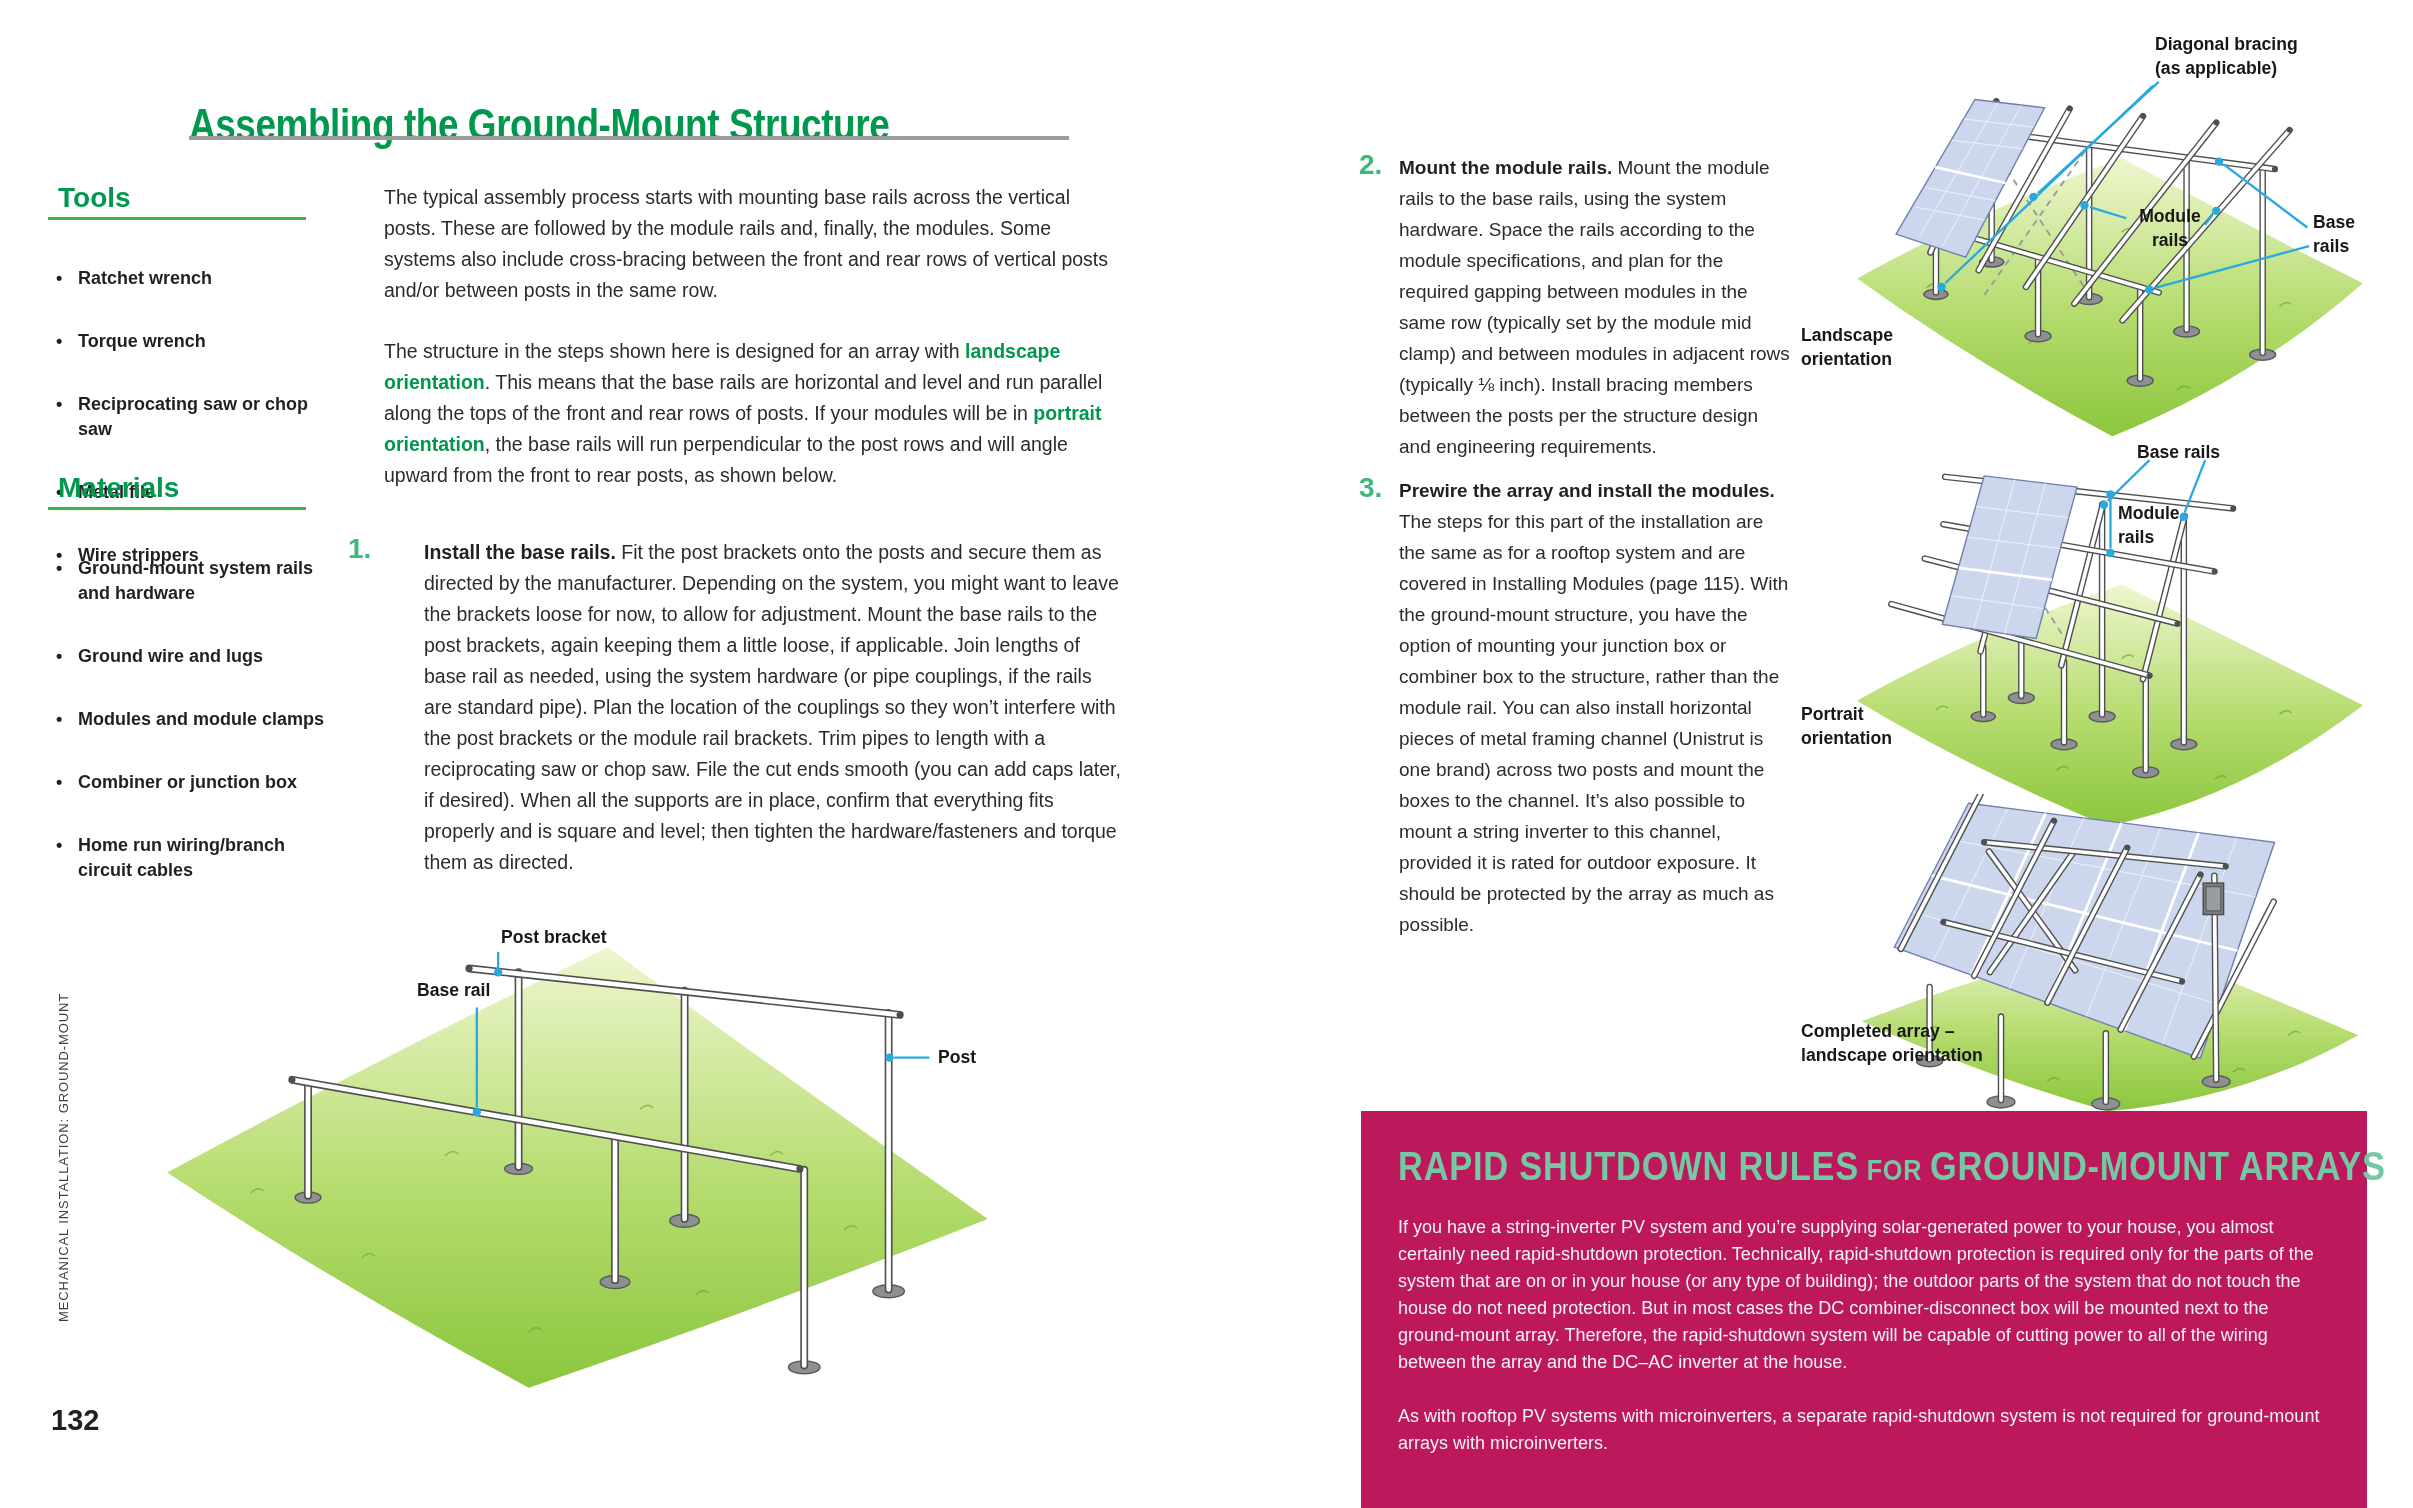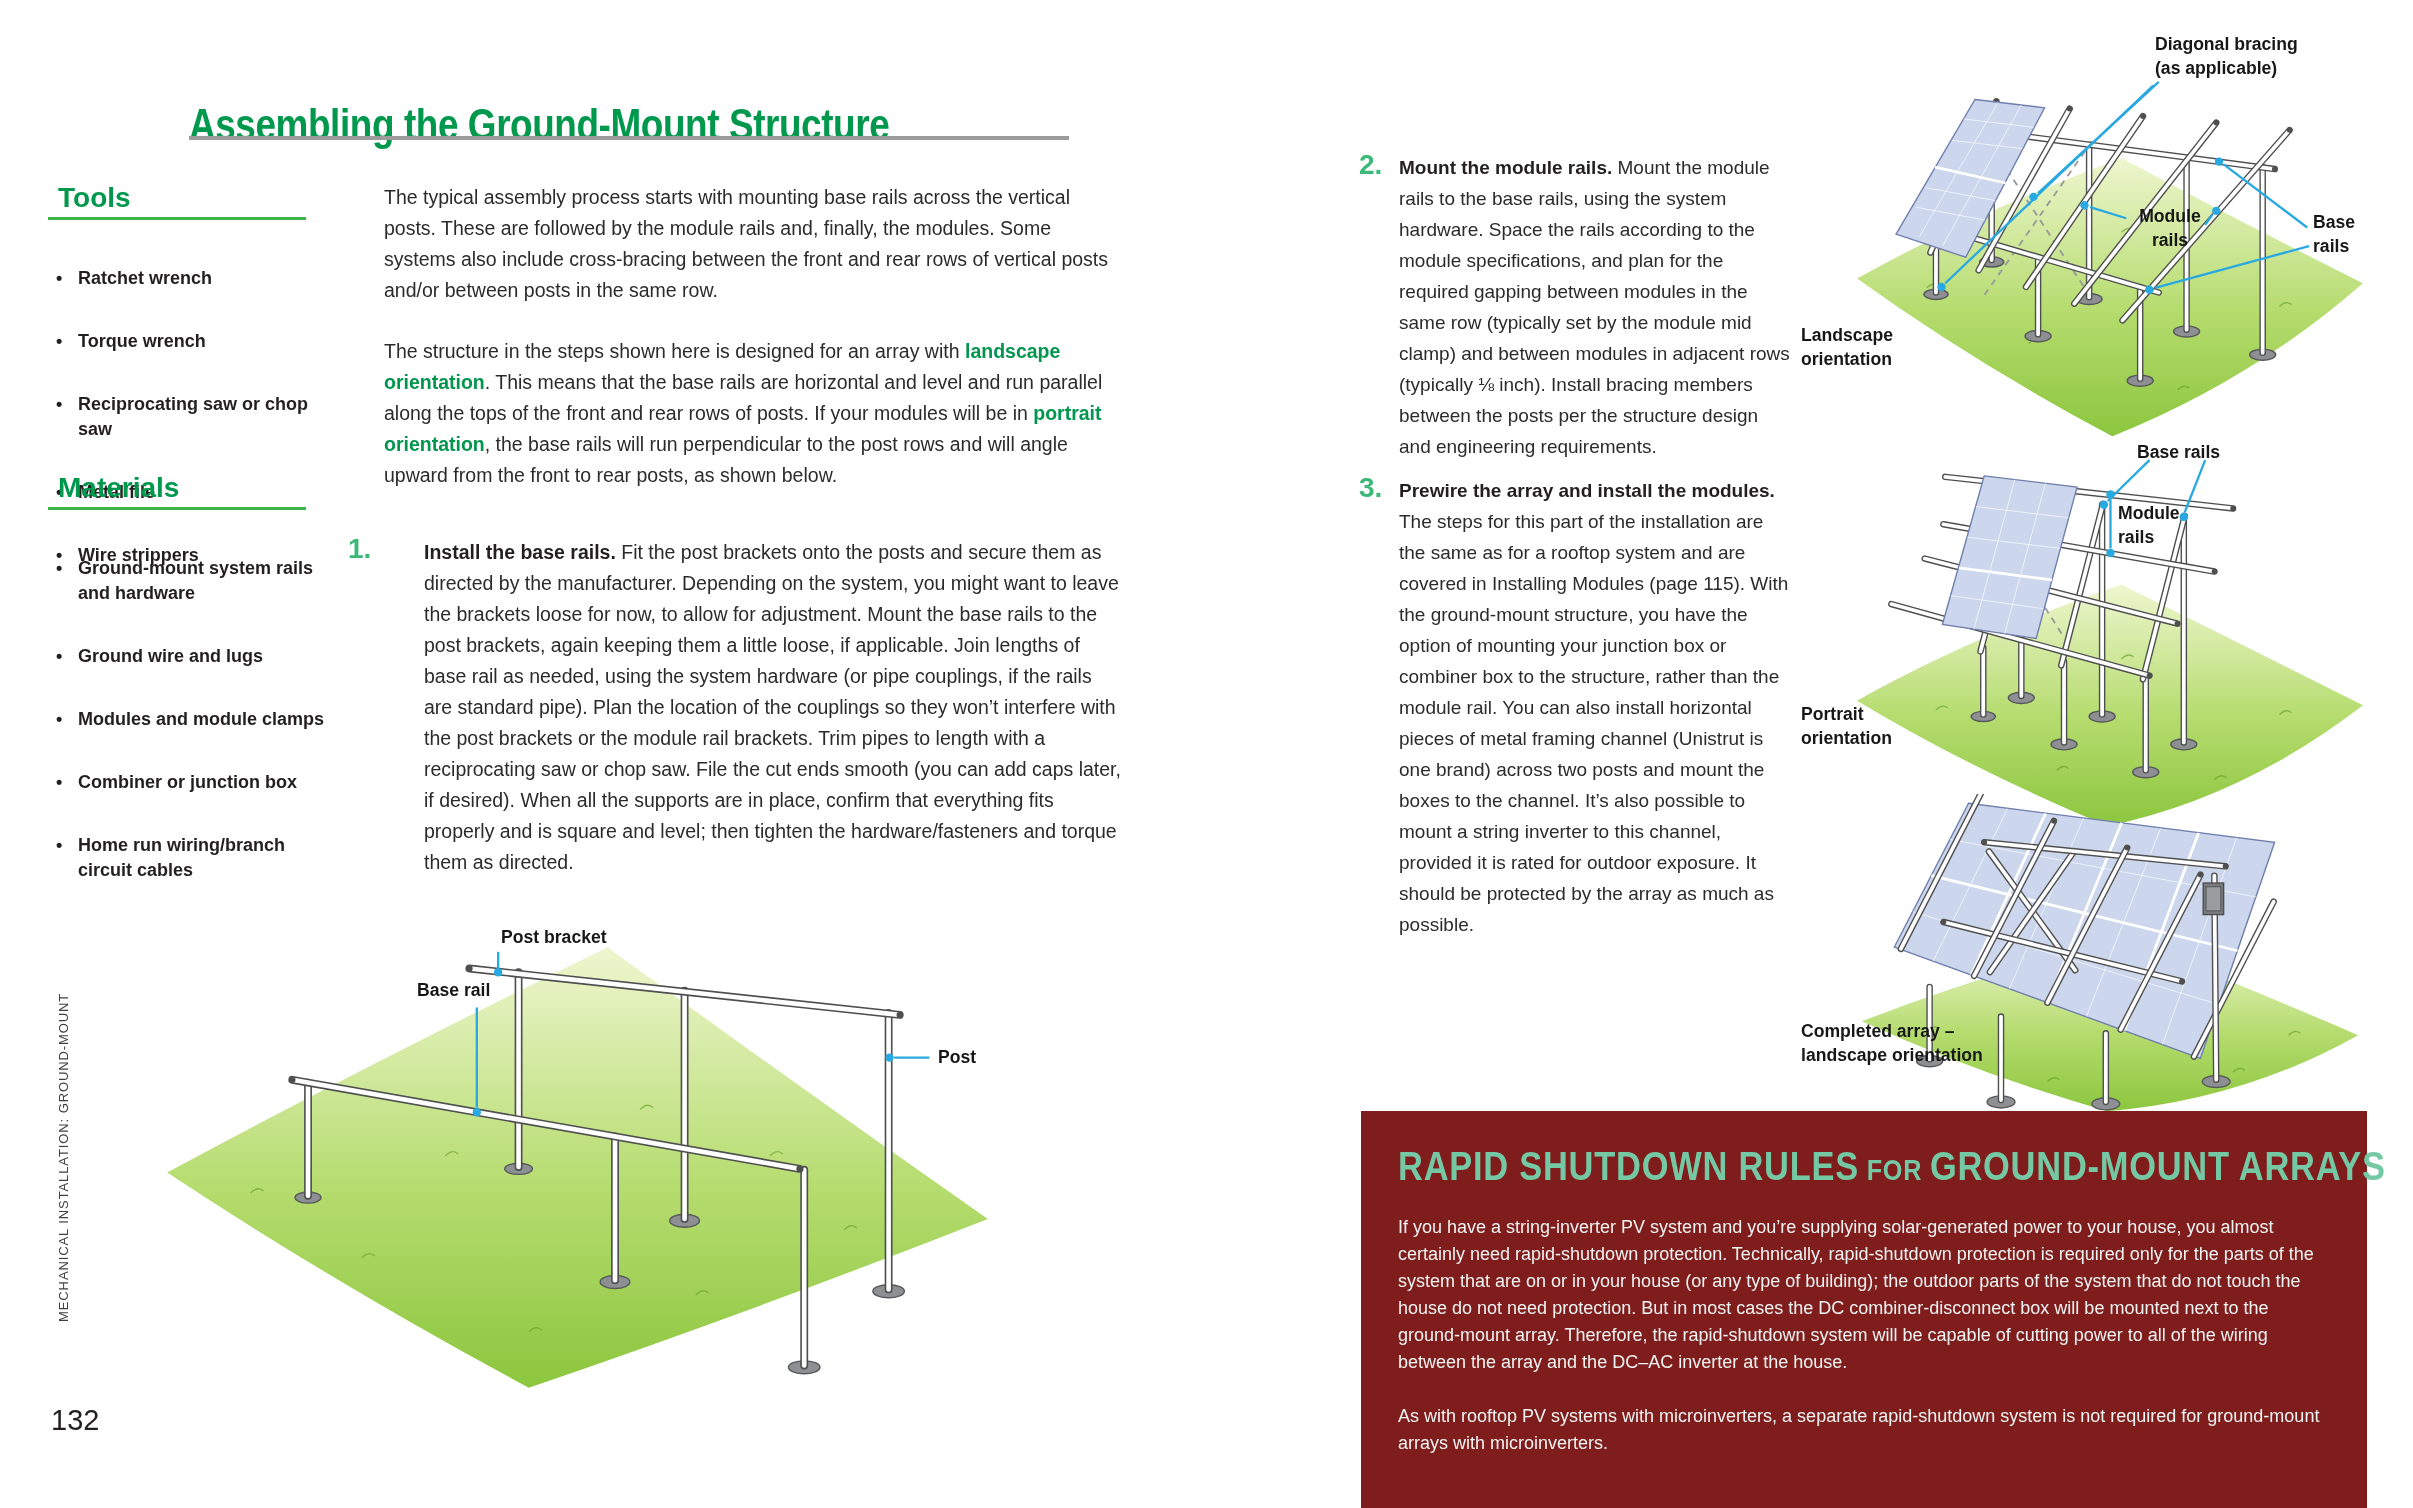--- a/index.html
+++ b/index.html
@@ -25,24 +25,24 @@
   .step-num{font-size:28px;font-weight:bold;color:#3cb878;}
   .step-lead{font-weight:bold;color:#231f20;}
   .copy-r{font-size:19px;line-height:31px;color:#2b2b2b;}
 
   
   .fig-label{font-size:17.6px;font-weight:bold;color:#171717;line-height:24px;}
   .center{text-align:center;}
 
   
   .vert-strip{left:56px;top:1322px;width:345px;font-size:13px;letter-spacing:0.9px;color:#3f3f3f;transform:rotate(-90deg);transform-origin:0 0;white-space:nowrap;}
-  .folio{left:51px;top:1404px;font-size:29px;font-weight:normal;color:#231f20;}
-
-  
-  .shutdown{left:1361px;top:1111px;width:1006px;height:397px;background:#7f1d1d;box-sizing:border-box;padding:32px 41px 0 37px;}
+  .folio{left:51px;top:1404px;font-size:29px;font-weight:bold;color:#231f20;}
+
+  
+  .shutdown{left:1361px;top:1111px;width:1006px;height:397px;background:#be185d;box-sizing:border-box;padding:32px 41px 0 37px;}
   .shutdown-title{color:#74c8a3;font-weight:bold;white-space:nowrap;}
   .shutdown-title .cond{display:inline-block;transform:scaleX(.84);transform-origin:left center;letter-spacing:0.9px;font-size:41px;}
   .shutdown-title .small-for{font-size:30px;}
   .shutdown p{margin:0 0 27px 0;font-size:18px;line-height:27px;color:#eef4f3;}
   .shutdown .p-first{margin-top:24px;}
 
   svg{display:block;}
   .pipe-o{stroke:#4f4f4f;stroke-width:8.5;fill:none;stroke-linecap:round;}
   .pipe-i{stroke:#ffffff;stroke-width:5;fill:none;stroke-linecap:round;}
   .pipe-o2{stroke:#4f4f4f;stroke-width:7;fill:none;stroke-linecap:round;}

